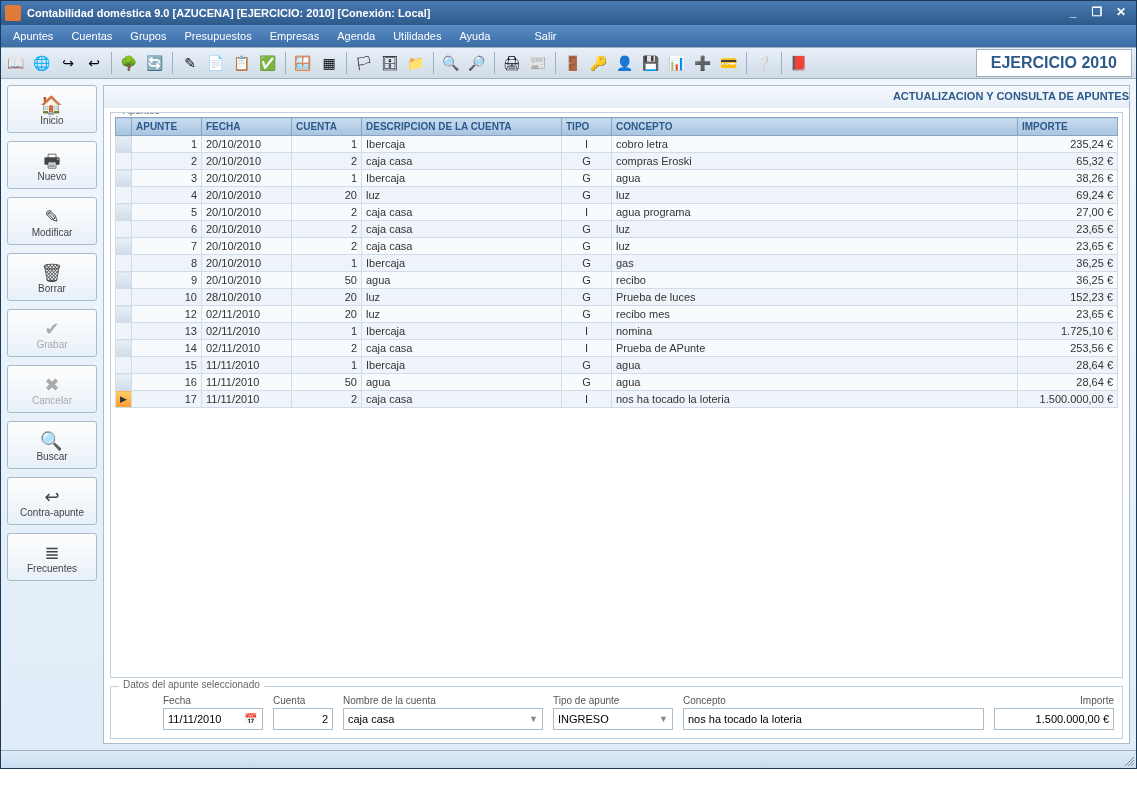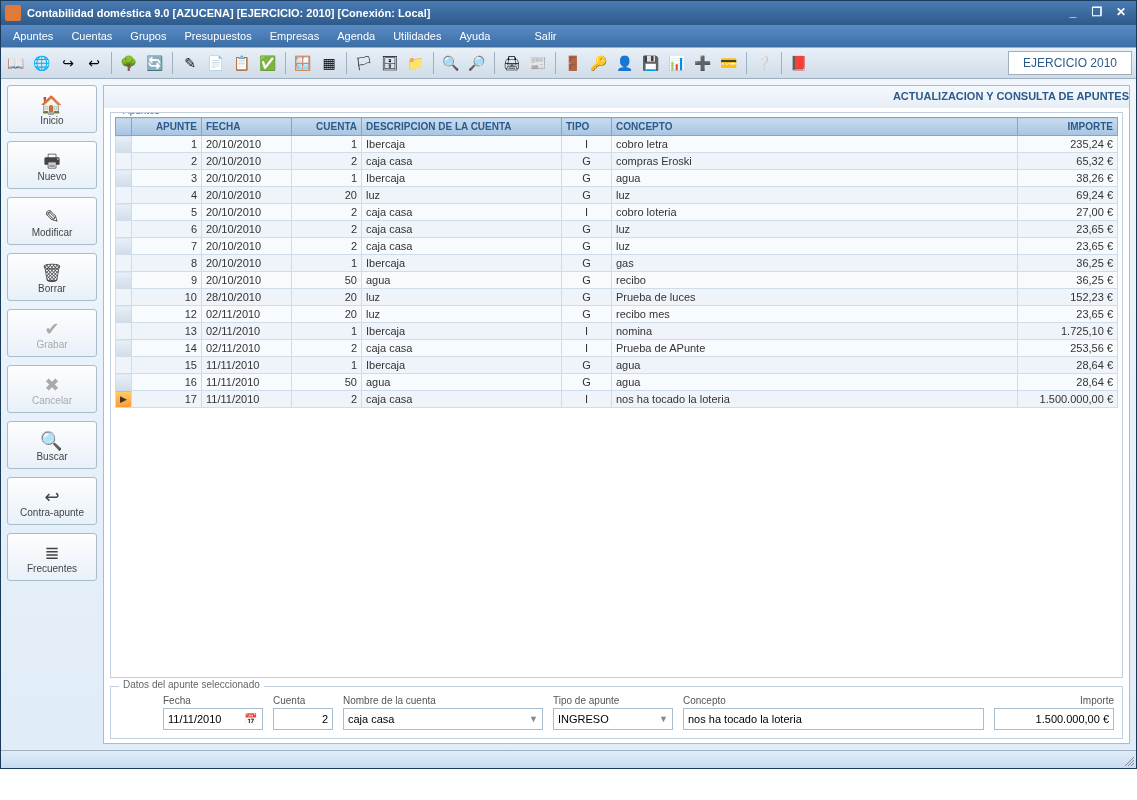--- a/index.html
+++ b/index.html
@@ -78,23 +78,23 @@
     justify-content: center;
     cursor: pointer;
     font-size: 14px;
   }
   .toolbar .tb-sep { width:1px; height: 22px; background:#a0b0c0; margin:0 2px; }
   .toolbar .ejercicio-badge {
     margin-left: auto;
     background: #fff;
     border: 1px solid #a0b0c0;
     color: #2d5a8a;
-    font-weight: normal;
+    font-weight: bold;
     padding: 4px 14px;
-    font-size: 12px;
+    font-size: 16px;
   }
   .content {
     flex: 1;
     background: linear-gradient(to bottom, #f0f6fc 0%, #e0ecf8 100%);
     padding: 6px;
     display: flex;
     gap: 6px;
     overflow: hidden;
   }
   .sidebar {
@@ -162,21 +162,21 @@
     background: linear-gradient(to bottom, #c8dcf0 0%, #a8c4e0 100%);
     color: #2d5a8a;
     font-weight: bold;
     font-size: 10px;
     padding: 3px 4px;
     border: 1px solid #88a4c0;
     text-align: left;
     white-space: nowrap;
     overflow: hidden;
   }
-  table.grid th.r { text-align: right; }
+  table.grid th.r { text-align: left; }
   table.grid td {
     border: 1px solid #d0dce8;
     padding: 2px 4px;
     font-size: 11px;
     color: #333;
     white-space: nowrap;
     overflow: hidden;
     background: #f8fbfe;
   }
   table.grid tr:nth-child(even) td { background: #eef4fa; }
@@ -408,21 +408,21 @@
                   <td>luz</td>
                   <td class="r">69,24 €</td>
                 </tr>
                 <tr>
                   <td class="rowhead"></td>
                   <td class="r">5</td>
                   <td>20/10/2010</td>
                   <td class="r">2</td>
                   <td>caja casa</td>
                   <td class="c">I</td>
-                  <td>cobro loteria</td>
+                  <td>agua programa</td>
                   <td class="r">27,00 €</td>
                 </tr>
                 <tr>
                   <td class="rowhead"></td>
                   <td class="r">6</td>
                   <td>20/10/2010</td>
                   <td class="r">2</td>
                   <td>caja casa</td>
                   <td class="c">G</td>
                   <td>luz</td>

